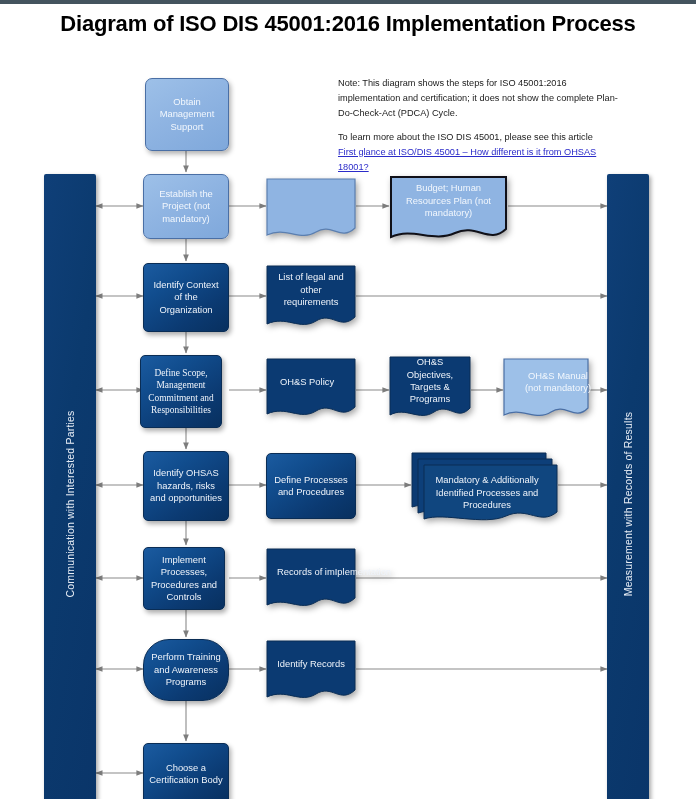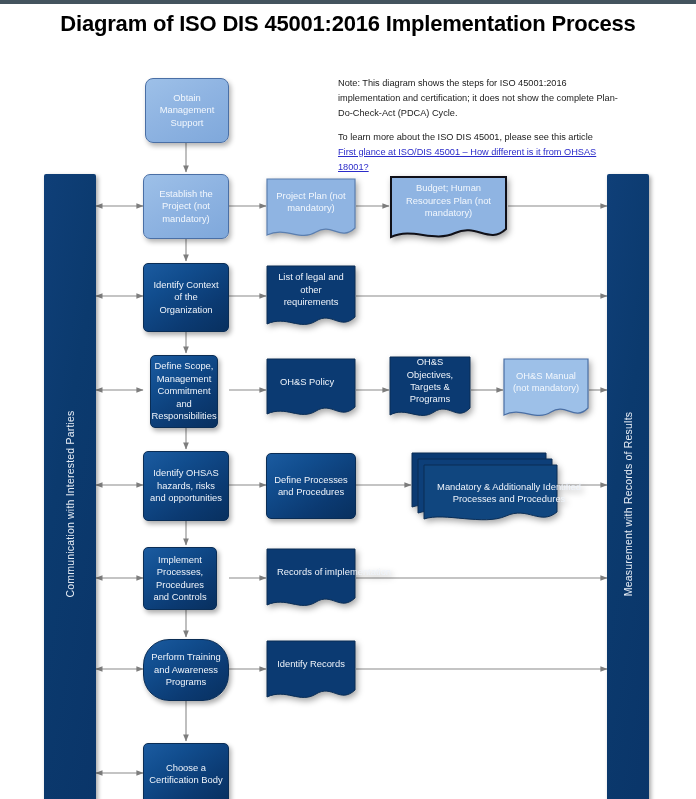--- a/index.html
+++ b/index.html
@@ -151,35 +151,32 @@
   </g>
 </svg>
 
 <div class="sidebar-band" style="left:44px;top:174px;width:52px;height:660px;">
   <span>Communication with Interested Parties</span>
 </div>
 <div class="sidebar-band" style="left:607px;top:174px;width:42px;height:660px;">
   <span>Measurement with Records of Results</span>
 </div>
 
-<div class="node proc-light" style="left:145px;top:78px;width:84px;height:65px;border-radius:8px;">
+<div class="node proc-light" style="left:145px;top:78px;width:84px;height:73px;">
   <span>Obtain Management Support</span>
 </div>
 
 <div class="node proc-light" style="left:143px;top:174px;width:86px;height:65px;">
   <span>Establish the Project (not mandatory)</span>
 </div>
 
 <div class="doc light" style="left:266px;top:178px;width:90px;height:66px;">
   <svg width="90" height="66" viewBox="0 0 90 66">
     <path d="M1,1 H89 V50 C74,64 66,44 50,54 C34,64 20,48 1,57 Z" fill="#8fb4e2" stroke="#5b7fb0" stroke-width="1.2"></path>
   </svg>
-  <div class="lbl" style="height:48px;">
-    <span>Project Plan (not mandatory)</span>
-  </div>
 </div>
 
 <div class="doc light" style="left:389px;top:175px;width:119px;height:72px;">
   <svg width="119" height="72" viewBox="0 0 119 72">
     <path d="M2,2 H117 V54 C100,70 88,48 66,58 C44,68 24,52 2,62 Z" fill="#8fb4e2" stroke="#101018" stroke-width="2"></path>
   </svg>
   <div class="lbl" style="height:52px;">
     <span>Budget; Human Resources Plan (not mandatory)</span>
   </div>
 </div>
@@ -190,21 +187,21 @@
 
 <div class="doc" style="left:266px;top:265px;width:90px;height:68px;">
   <svg width="90" height="68" viewBox="0 0 90 68">
     <path d="M1,1 H89 V52 C74,66 66,46 50,56 C34,66 20,50 1,59 Z" fill="#0b3a72" stroke="#0a2d55" stroke-width="1"></path>
   </svg>
   <div class="lbl" style="height:50px;">
     <span>List of legal and other requirements</span>
   </div>
 </div>
 
-<div class="node proc" style="left:150px;top:355px;width:68px;height:73px;">
+<div class="node proc" style="left:140px;top:355px;width:82px;height:73px;font-family:Liberation Serif, serif;">
   <span>Define Scope, Management Commitment and Responsibilities</span>
 </div>
 
 <div class="doc" style="left:266px;top:358px;width:82px;height:65px;">
   <svg width="90" height="65" viewBox="0 0 90 65">
     <path d="M1,1 H89 V49 C74,63 66,43 50,53 C34,63 20,47 1,56 Z" fill="#0b3a72" stroke="#0a2d55" stroke-width="1"></path>
   </svg>
   <div class="lbl" style="height:48px;">
     <span>OH&amp;S Policy</span>
   </div>
@@ -216,45 +213,45 @@
   </svg>
   <div class="lbl" style="height:50px;">
     <span>OH&amp;S Objectives, Targets &amp; Programs</span>
   </div>
 </div>
 
 <div class="doc light" style="left:503px;top:358px;width:86px;height:66px;">
   <svg width="86" height="66" viewBox="0 0 86 66">
     <path d="M1,1 H85 V50 C71,64 63,44 48,54 C33,64 18,48 1,57 Z" fill="#9dc0e8" stroke="#4a6fa5" stroke-width="1.2"></path>
   </svg>
-  <div class="lbl" style="height:48px;">
+  <div class="lbl" style="height:48px;margin-left:12px;">
     <span>OH&amp;S  Manual (not mandatory)</span>
   </div>
 </div>
 
 <div class="node proc" style="left:143px;top:451px;width:86px;height:70px;">
   <span>Identify OHSAS hazards, risks and opportunities</span>
 </div>
 
 <div class="node proc" style="left:266px;top:453px;width:90px;height:66px;">
   <span>Define Processes and Procedures</span>
 </div>
 
-<div class="doc" style="left:411px;top:452px;width:144px;height:72px;padding-left:44px;">
+<div class="doc" style="left:411px;top:452px;width:144px;height:72px;">
   <svg width="147" height="72" viewBox="0 0 147 72">
     <path d="M1,1 H135 V48 C118,62 106,42 84,52 C62,62 22,48 1,55 Z" fill="#0b3a72" stroke="#0a2d55" stroke-width="1"></path>
     <path d="M7,7 H141 V54 C124,68 112,48 90,58 C68,68 28,54 7,61 Z" fill="#0d3f79" stroke="#0a2d55" stroke-width="1"></path>
     <path d="M13,13 H146 V60 C129,74 117,54 95,64 C73,74 33,60 13,67 Z" fill="#10467f" stroke="#0a2d55" stroke-width="1"></path>
   </svg>
   <div class="lbl" style="height:62px;top:10px;padding-left:14px;">
     <span>Mandatory &amp; Additionally Identified Processes and Procedures</span>
   </div>
 </div>
 
-<div class="node proc" style="left:143px;top:547px;width:74px;height:63px;">
+<div class="node proc" style="left:143px;top:547px;width:82px;height:63px;">
   <span>Implement Processes, Procedures and Controls</span>
 </div>
 
 <div class="doc" style="left:266px;top:548px;width:90px;height:66px;padding-left:46px;">
   <svg width="90" height="66" viewBox="0 0 90 66">
     <path d="M1,1 H89 V50 C74,64 66,44 50,54 C34,64 20,48 1,57 Z" fill="#0b3a72" stroke="#0a2d55" stroke-width="1"></path>
   </svg>
   <div class="lbl" style="height:48px;">
     <span>Records of imIplementation</span>
   </div>

